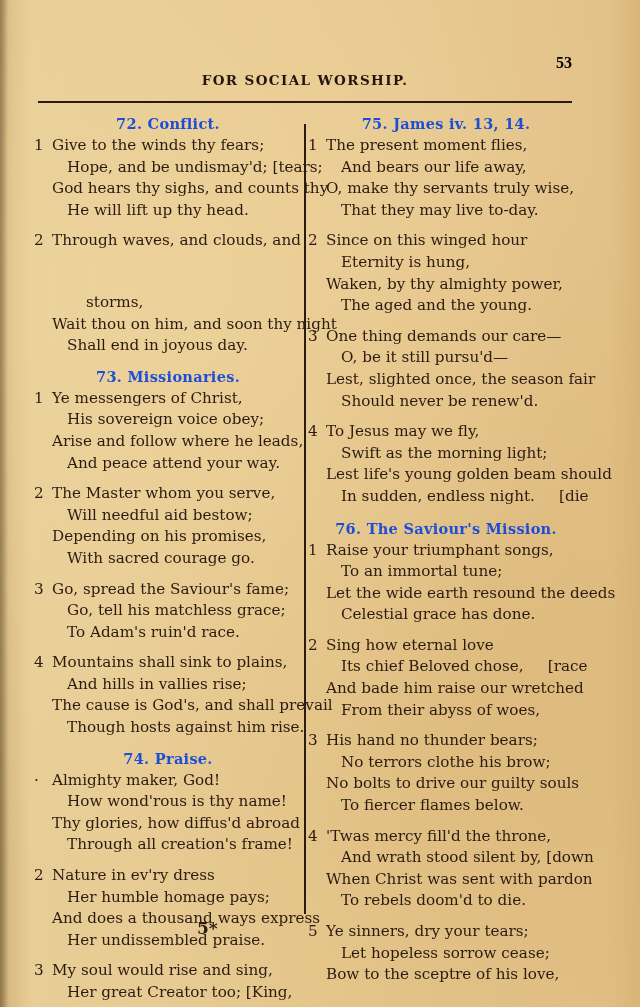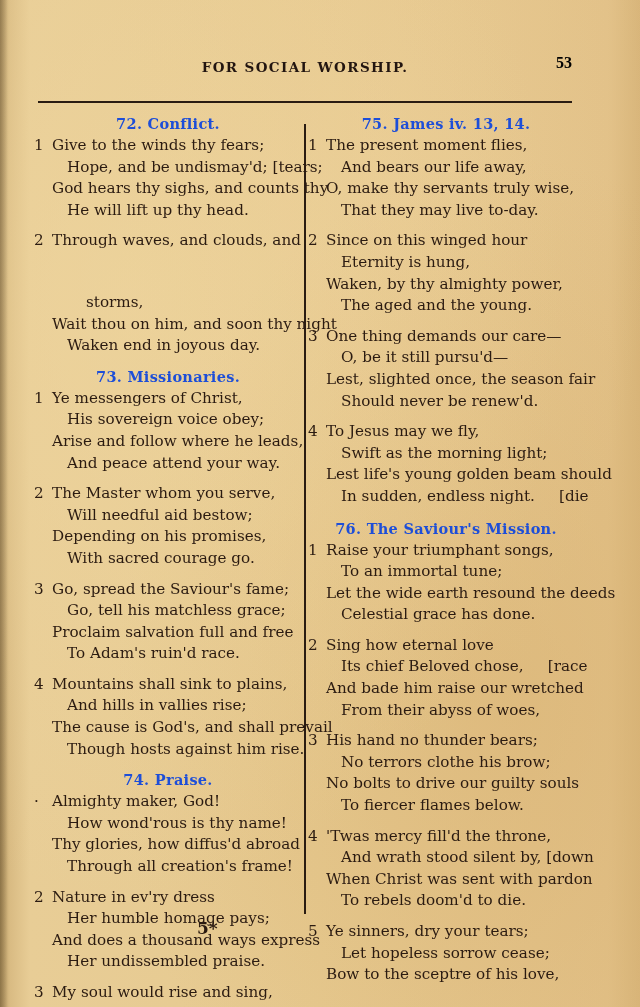--- a/index.html
+++ b/index.html
@@ -13,21 +13,21 @@
       linear-gradient(90deg, #b89a63 0px, #d9bb83 10px, #e8cd96 30px, #e6c98f 50%, #e2c188 95%, #d8b57a 100%);
     font-family: "DejaVu Serif", "Liberation Serif", serif;
     color: #2a1a10;
     position: relative;
   }
   .page { position: absolute; left: 0; top: 0; width: 640px; height: 1007px; }
   .running-head {
     position: absolute; top: 56px; left: 38px; width: 534px; height: 20px;
   }
   .running-title {
-    position: absolute; left: 0; width: 534px; text-align: center; top: 3px;
+    position: absolute; left: 0; width: 534px; text-align: center; top: 16px;
     font-family: "DejaVu Serif", serif; font-weight: bold; font-size: 13.5px; letter-spacing: 1.4px;
     color: #221510;
   }
   .page-number {
     position: absolute; right: 0; top: -2px;
     font-family: Liberation Serif, serif; font-weight: bold; font-size: 16px; color: #000000;
   }
   .head-rule {
     position: absolute; top: 101px; left: 38px; width: 534px; height: 2px;
     background: #2a1c12;
@@ -83,42 +83,41 @@
       <div class="stanza">
         <div class="line l-odd"><span class="num">1</span><span>Give to the winds thy fears;</span></div>
         <div class="line l-even"><span>Hope, and be undismay'd; [tears;</span></div>
         <div class="line l-odd"><span>God hears thy sighs, and counts thy</span></div>
         <div class="line l-even"><span>He will lift up thy head.</span></div>
       </div>
       <div class="stanza">
         <div class="line l-odd"><span class="num">2</span><span>Through waves, and clouds, and</span></div>
         <div class="line l-deep"><span>storms,</span></div>
         <div class="line l-odd"><span>Wait thou on him, and soon thy night</span></div>
-        <div class="line l-even"><span>Waken end in joyous day.</span></div>
+        <div class="line l-even"><span>Shall end in joyous day.</span></div>
       </div>
     </div>
 
     <div class="hymn">
       <div class="hymn-title">73. Missionaries.</div>
       <div class="stanza">
         <div class="line l-odd"><span class="num">1</span><span>Ye messengers of Christ,</span></div>
         <div class="line l-even"><span>His sovereign voice obey;</span></div>
         <div class="line l-odd"><span>Arise and follow where he leads,</span></div>
         <div class="line l-even"><span>And peace attend your way.</span></div>
       </div>
       <div class="stanza">
         <div class="line l-odd"><span class="num">2</span><span>The Master whom you serve,</span></div>
         <div class="line l-even"><span>Will needful aid bestow;</span></div>
         <div class="line l-odd"><span>Depending on his promises,</span></div>
         <div class="line l-even"><span>With sacred courage go.</span></div>
       </div>
       <div class="stanza">
         <div class="line l-odd"><span class="num">3</span><span>Go, spread the Saviour's fame;</span></div>
         <div class="line l-even"><span>Go, tell his matchless grace;</span></div>
-        <div class="line l-odd"><span>Proclaim salvation full and free</span></div>
         <div class="line l-even"><span>To Adam's ruin'd race.</span></div>
       </div>
       <div class="stanza">
         <div class="line l-odd"><span class="num">4</span><span>Mountains shall sink to plains,</span></div>
         <div class="line l-even"><span>And hills in vallies rise;</span></div>
         <div class="line l-odd"><span>The cause is God's, and shall prevail</span></div>
         <div class="line l-even"><span>Though hosts against him rise.</span></div>
       </div>
     </div>
 

